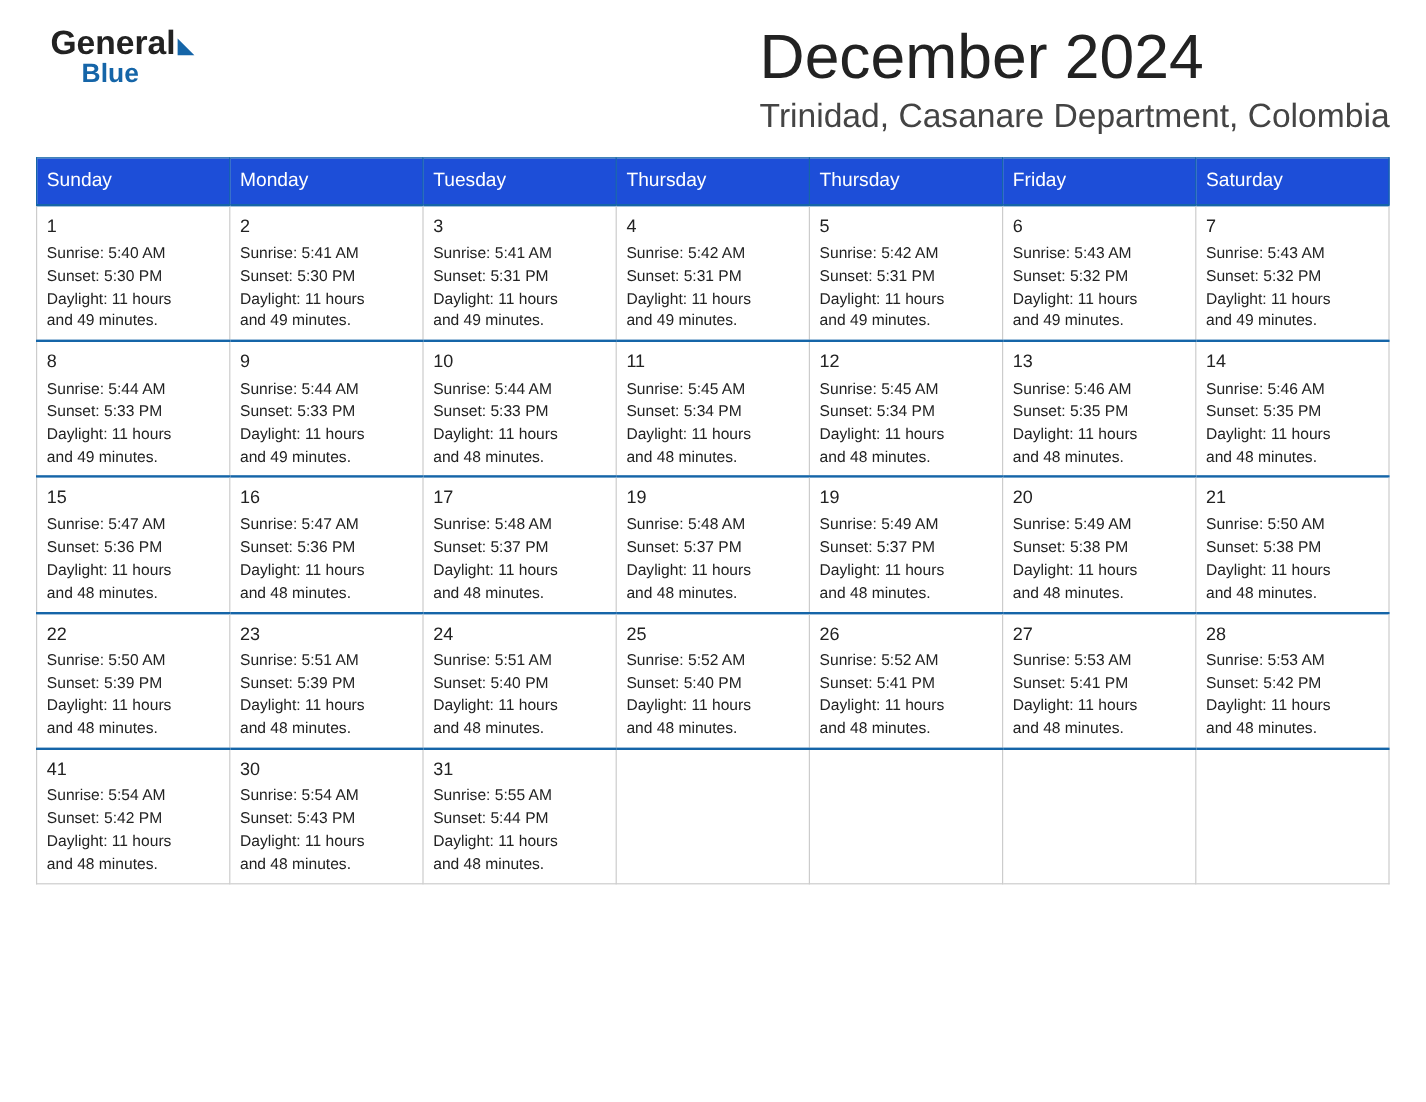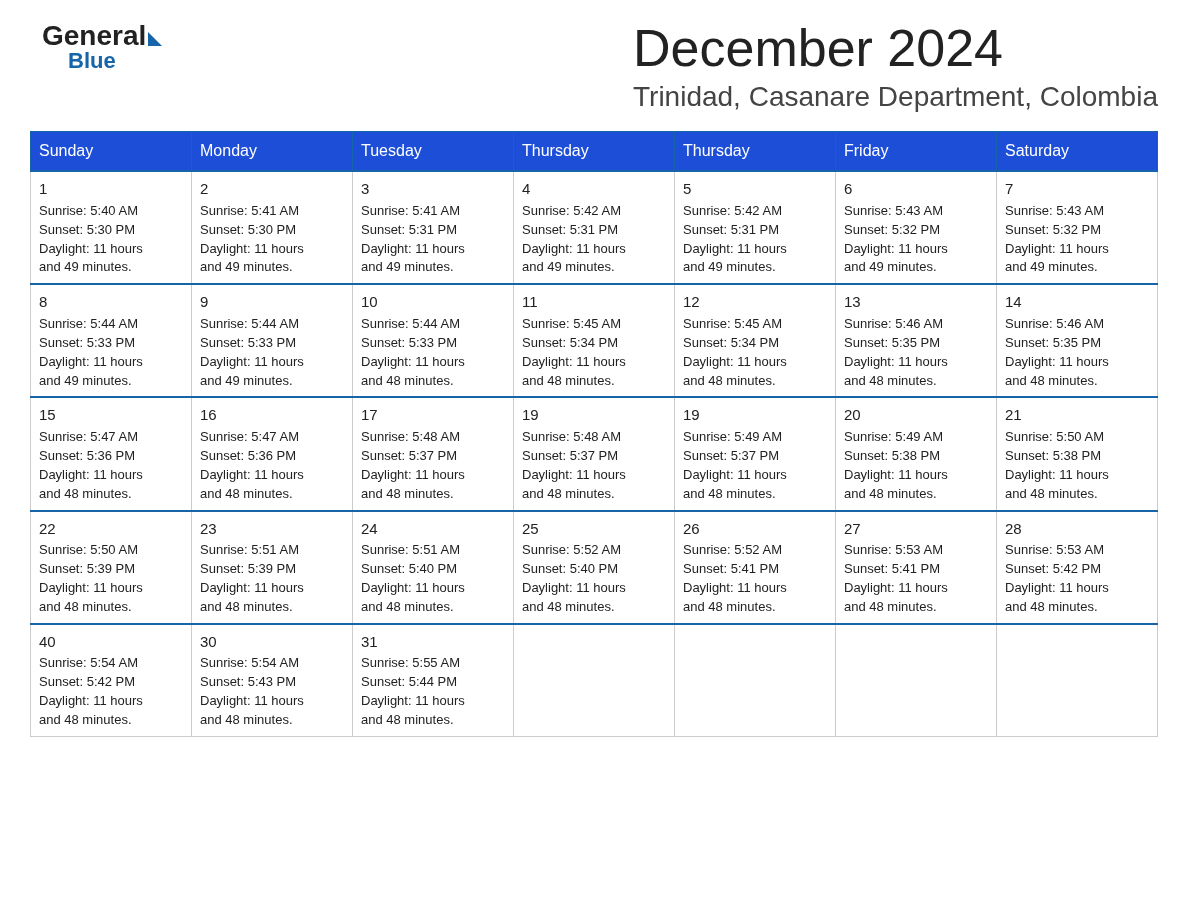--- a/index.html
+++ b/index.html
@@ -163,21 +163,21 @@
       <tr class="week-row">
         <td><span class="day-num">22</span><span>Sunrise: 5:50 AM</span><br><span>Sunset: 5:39 PM</span><br><span>Daylight: 11 hours</span><br><span>and 48 minutes.</span></td>
         <td><span class="day-num">23</span><span>Sunrise: 5:51 AM</span><br><span>Sunset: 5:39 PM</span><br><span>Daylight: 11 hours</span><br><span>and 48 minutes.</span></td>
         <td><span class="day-num">24</span><span>Sunrise: 5:51 AM</span><br><span>Sunset: 5:40 PM</span><br><span>Daylight: 11 hours</span><br><span>and 48 minutes.</span></td>
         <td><span class="day-num">25</span><span>Sunrise: 5:52 AM</span><br><span>Sunset: 5:40 PM</span><br><span>Daylight: 11 hours</span><br><span>and 48 minutes.</span></td>
         <td><span class="day-num">26</span><span>Sunrise: 5:52 AM</span><br><span>Sunset: 5:41 PM</span><br><span>Daylight: 11 hours</span><br><span>and 48 minutes.</span></td>
         <td><span class="day-num">27</span><span>Sunrise: 5:53 AM</span><br><span>Sunset: 5:41 PM</span><br><span>Daylight: 11 hours</span><br><span>and 48 minutes.</span></td>
         <td><span class="day-num">28</span><span>Sunrise: 5:53 AM</span><br><span>Sunset: 5:42 PM</span><br><span>Daylight: 11 hours</span><br><span>and 48 minutes.</span></td>
       </tr>
       <tr class="week-row">
-        <td><span class="day-num">40</span><span>Sunrise: 5:54 AM</span><br><span>Sunset: 5:42 PM</span><br><span>Daylight: 11 hours</span><br><span>and 48 minutes.</span></td>
+        <td><span class="day-num">41</span><span>Sunrise: 5:54 AM</span><br><span>Sunset: 5:42 PM</span><br><span>Daylight: 11 hours</span><br><span>and 48 minutes.</span></td>
         <td><span class="day-num">30</span><span>Sunrise: 5:54 AM</span><br><span>Sunset: 5:43 PM</span><br><span>Daylight: 11 hours</span><br><span>and 48 minutes.</span></td>
         <td><span class="day-num">31</span><span>Sunrise: 5:55 AM</span><br><span>Sunset: 5:44 PM</span><br><span>Daylight: 11 hours</span><br><span>and 48 minutes.</span></td>
         <td class="empty"></td>
         <td class="empty"></td>
         <td class="empty"></td>
         <td class="empty"></td>
       </tr>
     </tbody>
 </table>
 

